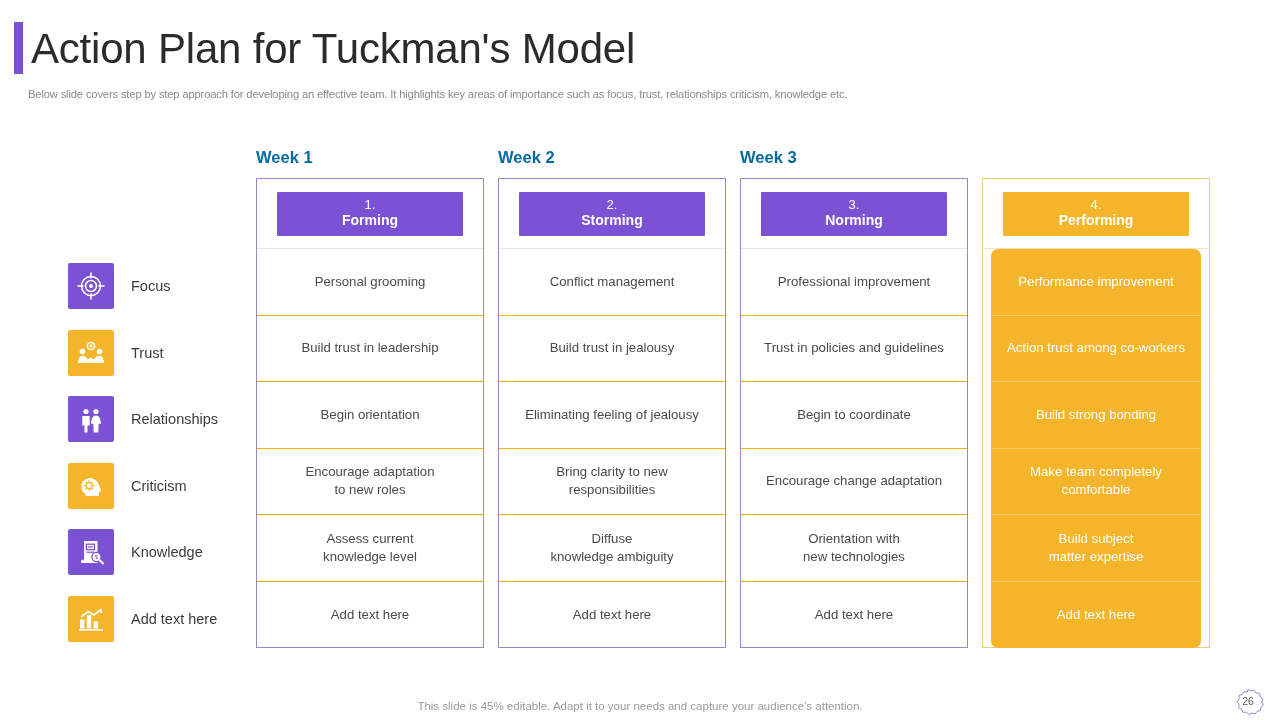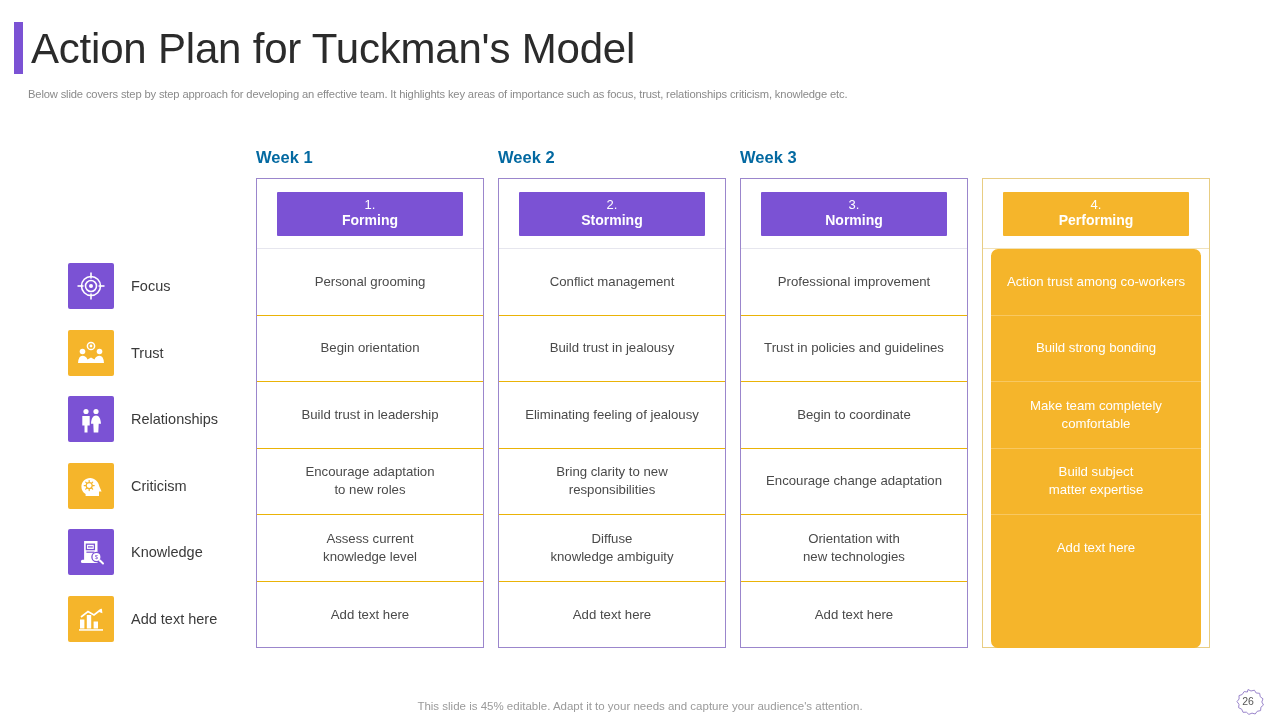--- a/index.html
+++ b/index.html
@@ -214,24 +214,24 @@
           <div class="badge purple">
        <span class="num">1.</span>
        <span class="nm">Forming</span>
      </div>
         </div>
         <div class="cells">
           <div class="cell">
             <span>Personal grooming</span>
           </div>
           <div class="cell">
+            <span>Build trust in leadership</span>
+          </div>
+          <div class="cell">
             <span>Begin orientation</span>
-          </div>
-          <div class="cell">
-            <span>Build trust in leadership</span>
           </div>
           <div class="cell">
             <span>Encourage adaptation<br>to new roles</span>
           </div>
           <div class="cell">
             <span>Assess current<br>knowledge level</span>
           </div>
           <div class="cell">
             <span>Add text here</span>
           </div>
@@ -294,20 +294,23 @@
         </div>
       </div>
       <div class="col yellow" style="left: 982px;">
         <div class="badgewrap">
           <div class="badge yellow">
        <span class="num">4.</span>
        <span class="nm">Performing</span>
      </div>
         </div>
         <div class="hlblock">
+          <div class="cell">
+            <span>Performance improvement</span>
+          </div>
           <div class="cell">
             <span>Action trust among co-workers</span>
           </div>
           <div class="cell">
             <span>Build strong bonding</span>
           </div>
           <div class="cell">
             <span>Make team completely<br>comfortable</span>
           </div>
           <div class="cell">

